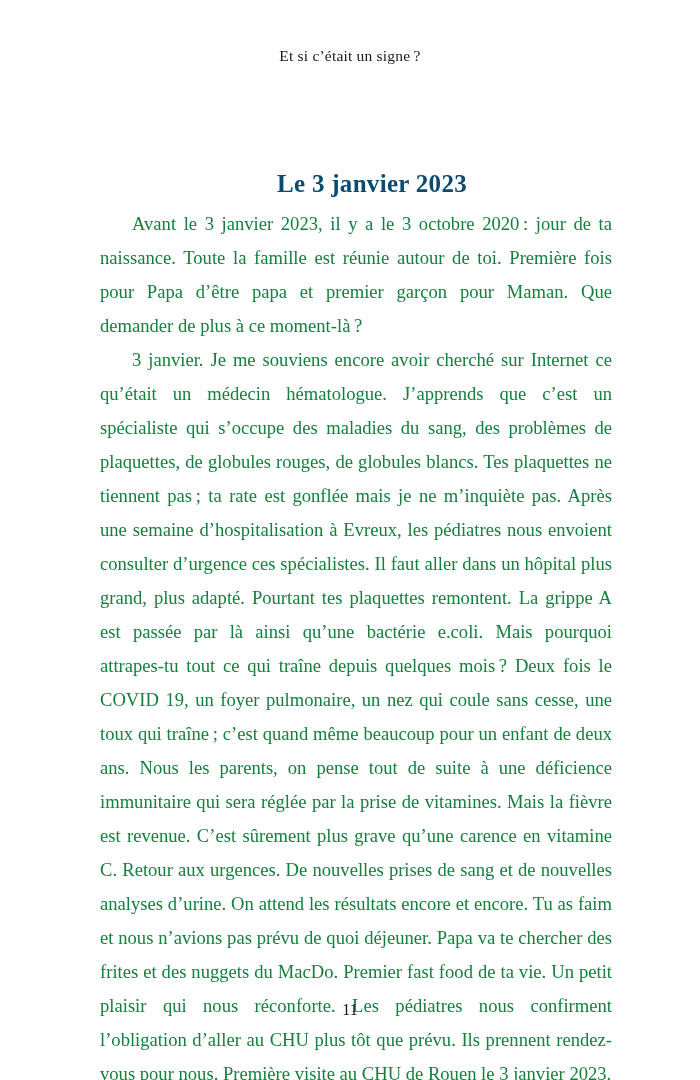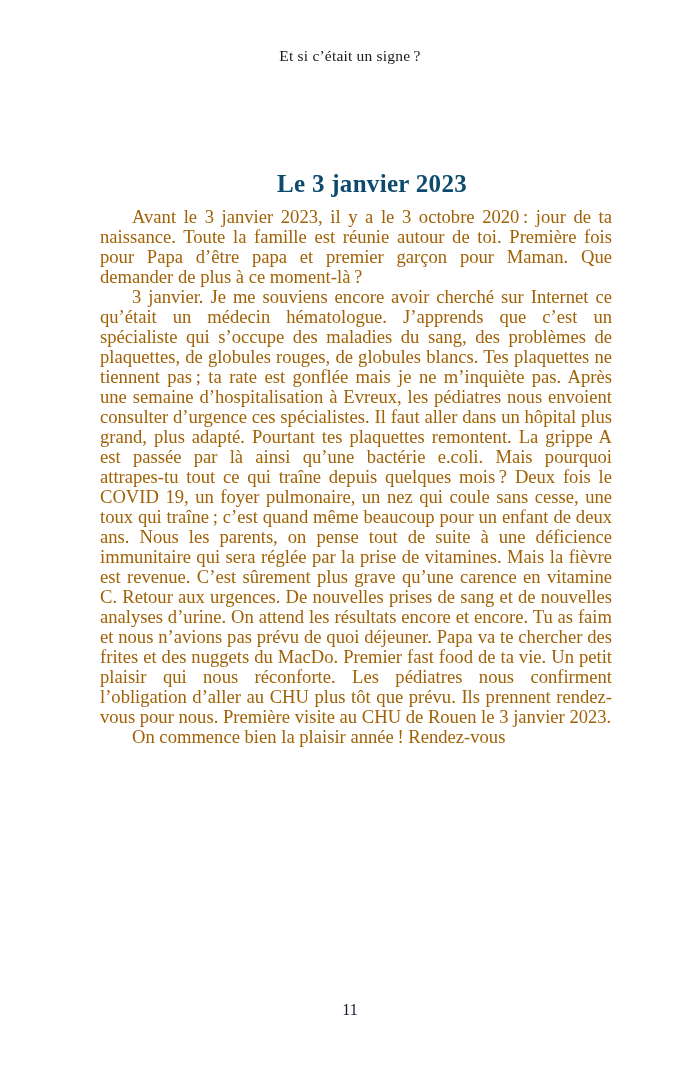--- a/index.html
+++ b/index.html
@@ -47,22 +47,22 @@
     top: 207px;
     left: 100px;
     width: 512px;
   }
   .body-text p {
     margin: 0;
     text-align: justify;
     text-justify: inter-word;
     text-indent: 32px;
     font-size: 18.6px;
-    line-height: 20px;
-    color: #a16207;
+    line-height: 34px;
+    color: #15803d;
     hyphens: none;
     -webkit-hyphens: none;
   }
   .body-text p.last-clipped {
     white-space: nowrap;
     overflow: hidden;
     text-align: justify;
   }
   .folio {
     position: absolute;

